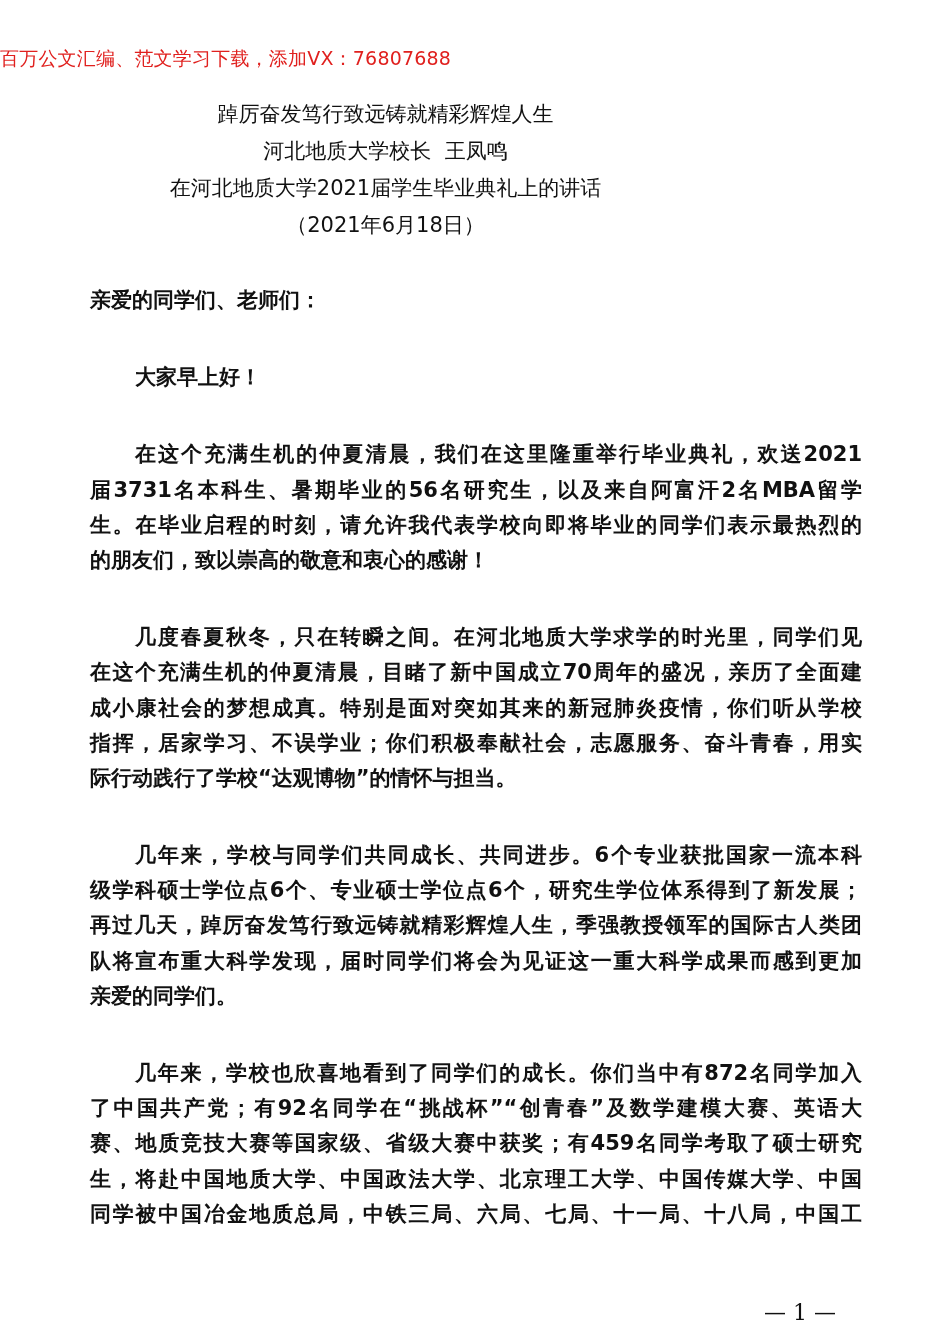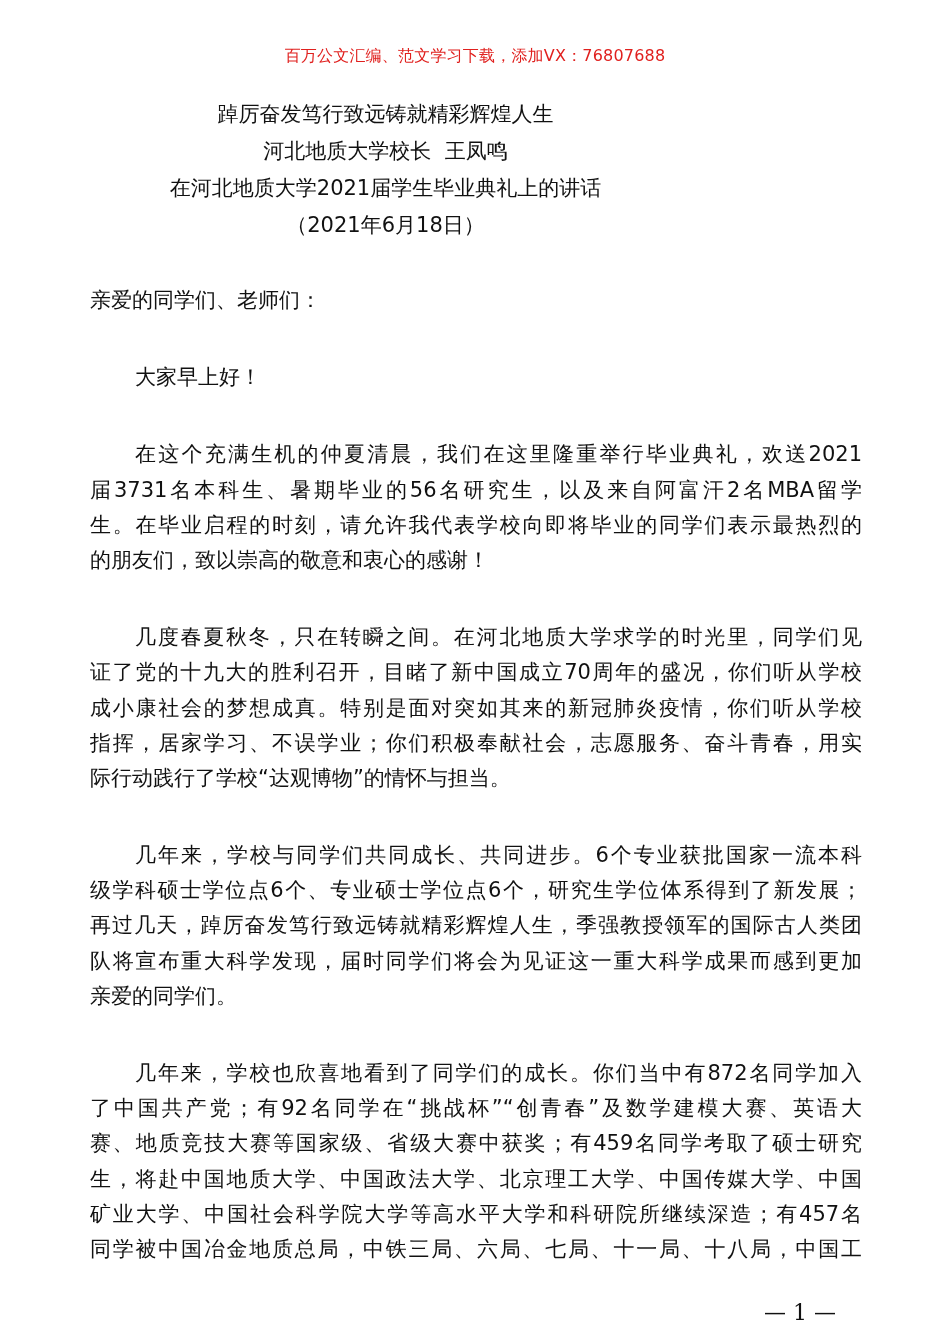--- a/index.html
+++ b/index.html
@@ -1,24 +1,24 @@
 <!DOCTYPE html>
 <html><head>
   <meta charset="utf-8">
   <style>
     html, body { margin: 0; padding: 0; background: #ffffff; }
     body { width: 950px; height: 1344px; position: relative; overflow: hidden;
            font-family: "DejaVu Sans", "Liberation Sans", sans-serif; color: #111; }
-    .watermark { position: absolute; top: 46px; left: 0; width: 950px; text-align: center;
-                 font-size: 16px; color: #e0201e; letter-spacing: 0.2px; }
+    .watermark { position: absolute; top: 46px; left: 0; width: 950px; text-align: left;
+                 font-size: 19px; color: #e0201e; letter-spacing: 0.2px; }
     .titles { position: absolute; top: 96px; left: 0; width: 771px; text-align: center; }
     .titles div { font-size: 21px; height: 37px; line-height: 37px; color: #111; }
     .body { position: absolute; top: 283px; left: 90px; width: 772px; }
     .line { font-size: 21px; height: 35.2px; line-height: 35.2px; white-space: nowrap;
-            text-align: justify; text-align-last: justify; letter-spacing: 0px; }
+            text-align: justify; text-align-last: justify; letter-spacing: 0px; font-weight: bold; }
     .line.last { text-align-last: left; }
     .line.indent { padding-left: 45px; margin-top: 42px; }
     .page-num { position: absolute; top: 1300px; left: 764px; font-family: "DejaVu Serif", serif;
                 font-size: 22px; color: #111; }
   </style>
 </head>
 <body>
 
 <div class="watermark">百万公文汇编、范文学习下载，添加VX：76807688</div>
 
@@ -35,37 +35,36 @@
 
   <div>
     <div class="line indent">在这个充满生机的仲夏清晨，我们在这里隆重举行毕业典礼，欢送2021</div>
     <div class="line">届3731名本科生、暑期毕业的56名研究生，以及来自阿富汗2名MBA留学</div>
     <div class="line">生。在毕业启程的时刻，请允许我代表学校向即将毕业的同学们表示最热烈的</div>
     <div class="line last">的朋友们，致以崇高的敬意和衷心的感谢！</div>
   </div>
 
   <div>
     <div class="line indent">几度春夏秋冬，只在转瞬之间。在河北地质大学求学的时光里，同学们见</div>
-    <div class="line">证了党的十九大的胜利召开，目睹了新中国成立70周年的盛况，你们听从学校</div>
+    <div class="line">在这个充满生机的仲夏清晨，目睹了新中国成立70周年的盛况，亲历了全面建</div>
     <div class="line">成小康社会的梦想成真。特别是面对突如其来的新冠肺炎疫情，你们听从学校</div>
     <div class="line">指挥，居家学习、不误学业；你们积极奉献社会，志愿服务、奋斗青春，用实</div>
     <div class="line last">际行动践行了学校“达观博物”的情怀与担当。</div>
   </div>
 
   <div>
     <div class="line indent">几年来，学校与同学们共同成长、共同进步。6个专业获批国家一流本科</div>
     <div class="line">级学科硕士学位点6个、专业硕士学位点6个，研究生学位体系得到了新发展；</div>
     <div class="line">再过几天，踔厉奋发笃行致远铸就精彩辉煌人生，季强教授领军的国际古人类团</div>
     <div class="line">队将宣布重大科学发现，届时同学们将会为见证这一重大科学成果而感到更加</div>
     <div class="line last">亲爱的同学们。</div>
   </div>
 
   <div>
     <div class="line indent">几年来，学校也欣喜地看到了同学们的成长。你们当中有872名同学加入</div>
     <div class="line">了中国共产党；有92名同学在“挑战杯”“创青春”及数学建模大赛、英语大</div>
     <div class="line">赛、地质竞技大赛等国家级、省级大赛中获奖；有459名同学考取了硕士研究</div>
     <div class="line">生，将赴中国地质大学、中国政法大学、北京理工大学、中国传媒大学、中国</div>
-    <div class="line">矿业大学、中国社会科学院大学等高水平大学和科研院所继续深造；有457名</div>
     <div class="line">同学被中国冶金地质总局，中铁三局、六局、七局、十一局、十八局，中国工</div>
   </div>
 </div>
 
 <div class="page-num">— 1 —</div>
 
 </body></html>

